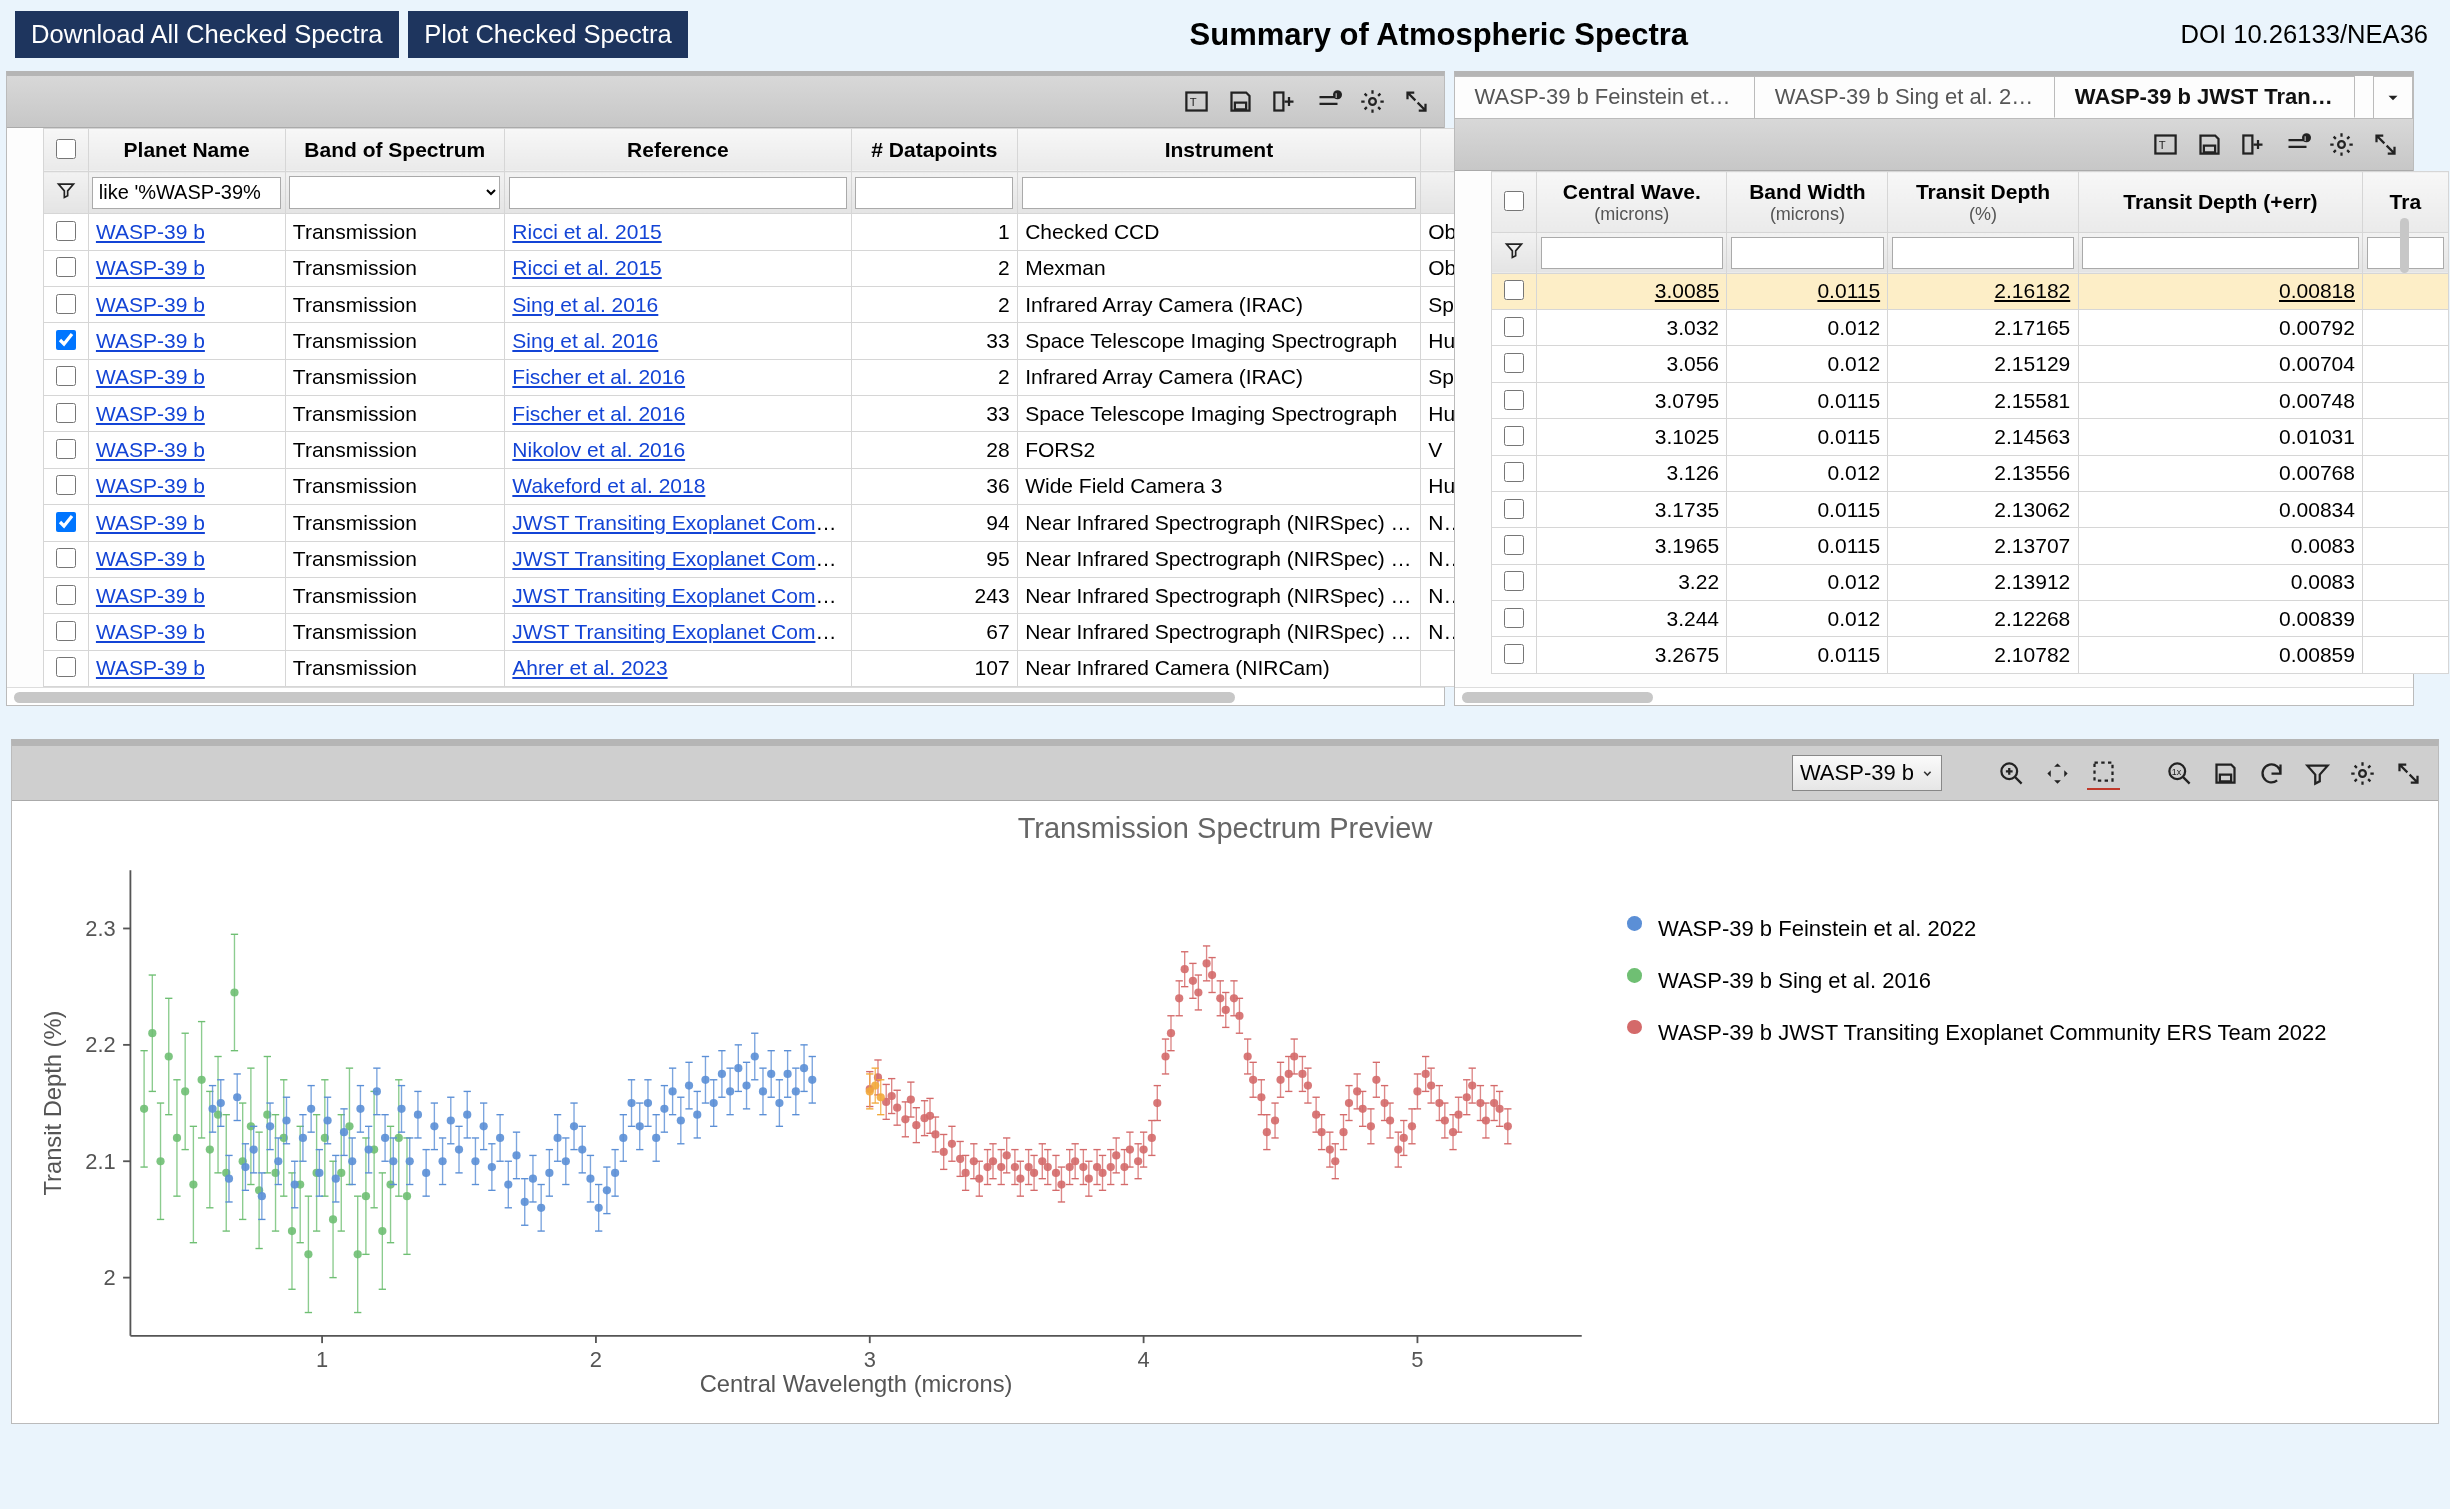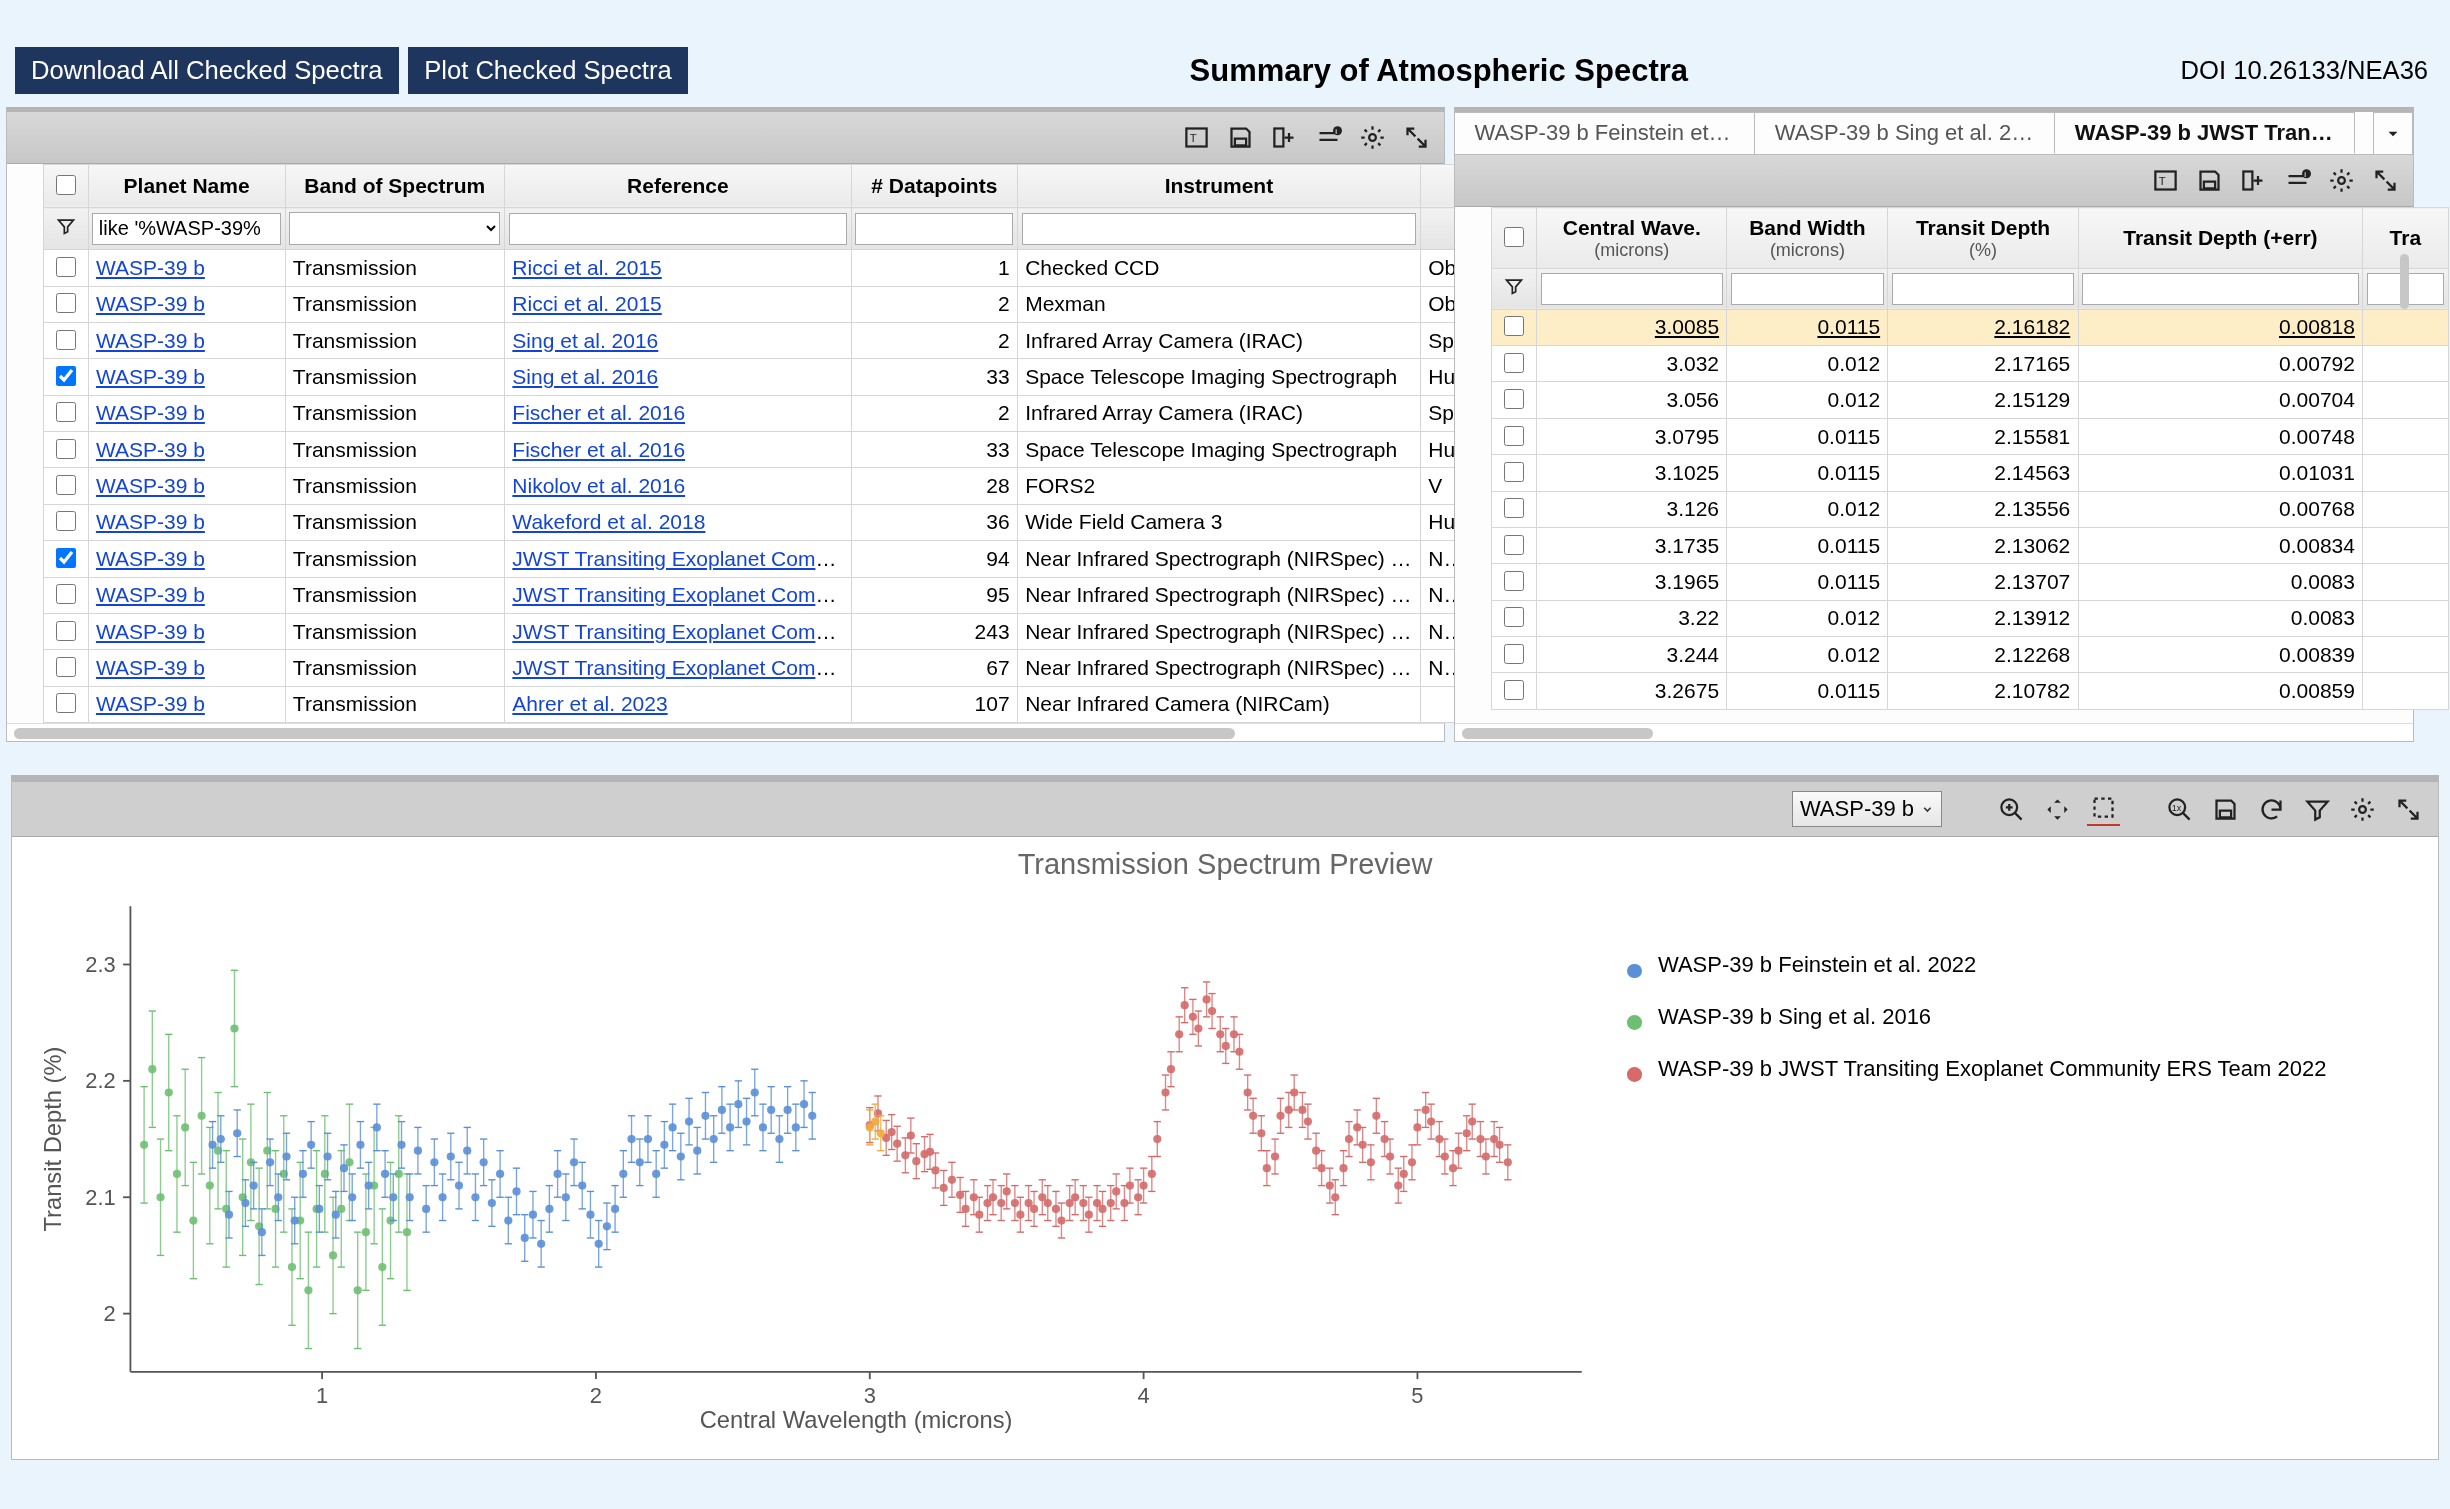--- a/index.html
+++ b/index.html
@@ -11,21 +11,20 @@
     width: 2450px;
     font-size: 22px;
   }
   * { box-sizing: border-box; }
 
   
   .topbar {
     display: flex;
     align-items: center;
     padding: 11px 14.6px 12.8px 14.6px;
-    margin-top: 36px;
   }
   .topbar .btn {
     background: #1e355e;
     color: #fff;
     border: none;
     padding: 9px 16.4px;
     font-size: 25.6px;
     margin-right: 9px;
     cursor: pointer;
   }
@@ -230,21 +229,21 @@
     font-size: 29px;
     color: #666;
     padding: 11px 0 7.3px 0;
   }
   .legend {
     padding: 55px 0 0 27px;
     font-size: 22px;
   }
   .legend-item {
     display: flex;
-    align-items: flex-end;
+    align-items: flex-start;
     gap: 16.4px;
     margin-bottom: 25.6px;
   }
   .legend-dot {
     width: 14.6px; height: 14.6px; border-radius: 50%;
     display: inline-block;
   }
 </style>
 </head>
 <body>

